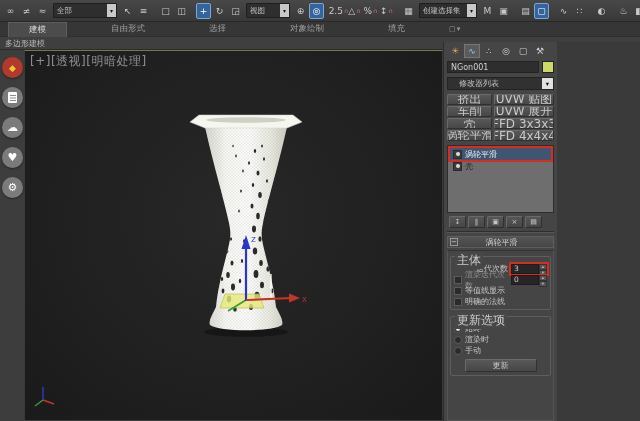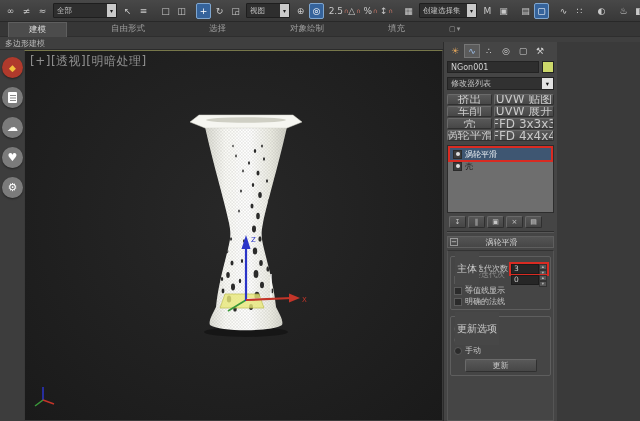--- a/index.html
+++ b/index.html
@@ -38,39 +38,39 @@
 
 .cp{position:absolute;left:443px;top:42px;width:114px;height:379px;background:#454545;border-left:1px solid #2c2c2c;display:flex;flex-direction:column;padding:0 3px}
 .rgap{position:absolute;left:557px;top:42px;width:83px;height:379px;background:#3a3a3a}
 .cp-tabs{display:flex;height:15px;align-items:center;gap:1px;margin:1px 0}
 .cp-tab{width:16px;height:14px;display:flex;align-items:center;justify-content:center;font-size:9px;color:#cfcfcf}
 .cp-tab.active{background:#5b5b5b;border:1px solid #767676;color:#9fc2ee}
 .c-create{color:#d9a05a}
 .nrow{display:flex;align-items:center;gap:3px;height:14px;margin:1px 0}
 .nfield{flex:1;height:12px;background:#2e2e2e;border:1px solid #232323;color:#d2d2d2;font-size:8px;display:flex;align-items:center;padding-left:3px}
 .swatch{width:12px;height:12px;background:var(--swatch);border:1px solid #222}
-.mlist{height:13px;background:#313131;border:1px solid #232323;color:#c6c6c6;font-size:8px;display:flex;align-items:center;padding-left:3px;margin:2px 0}
+.mlist{height:13px;background:#313131;border:1px solid #232323;color:#c6c6c6;font-size:8px;display:flex;align-items:center;padding-left:11px;margin:2px 0}
 .mlist .arr{margin-left:auto;width:11px;height:11px;background:#e2e2e2;color:#111;display:flex;align-items:center;justify-content:center;font-size:6.5px}
 .mgrid{display:grid;grid-template-columns:45px 1fr;gap:1px 2px;margin:2px 0}
 .mbtn{height:11px;background:linear-gradient(#585858,#474747);border:1px solid;border-color:#6a6a6a #303030 #303030 #6a6a6a;border-radius:2px;color:#c8c8c8;font-size:12px;display:flex;align-items:center;justify-content:center;white-space:nowrap;overflow:hidden}
 .stack{height:68px;background:#6e6e6e;border:1px solid #2d2d2d;margin:2px 0;padding-top:2px;font-size:8px}
 .srow{height:12px;display:flex;align-items:center;gap:3px;padding:0 3px;color:#1d1d1d;margin:0 2px}
 .srow.sel{background:#3e5672;color:#eef2f6}
 .bulb{width:9px;height:9px;background:#3c3c3c;border:1px solid #2a2a2a;display:flex;align-items:center;justify-content:center;flex:0 0 auto}
 .bulb::before{content:"";width:4px;height:4px;border-radius:50%;background:#dedede}
 .pic{width:9px;height:9px;background:#141414;border:1px solid #5a5a5a;flex:0 0 auto}
 .stb{display:flex;gap:2px;height:12px;margin:1px 0 2px;padding:0 2px}
 .stb .b{width:17px;height:12px;background:linear-gradient(#565656,#464646);border:1px solid;border-color:#696969 #2f2f2f #2f2f2f #696969;color:#c6c6c6;font-size:7px;display:flex;align-items:center;justify-content:center;border-radius:2px}
 .hr{border-top:1px solid #2e2e2e;border-bottom:1px solid #575757;margin:1px 0}
 .rhead{height:12px;background:linear-gradient(#545454,#464646);border:1px solid #5e5e5e;display:flex;align-items:center;font-size:8px;color:#d2d2d2;margin:2px 0;flex:0 0 auto}
 .rhead .mn{width:8px;height:8px;border:1px solid #999;color:#ddd;font-size:7px;line-height:6px;text-align:center;margin:0 2px;flex:0 0 auto}
 .rhead .t{flex:1;text-align:center;margin-right:10px}
 .params{flex:1;border:1px solid #555;border-top-color:#333;padding:5px 2px 2px;display:flex;flex-direction:column;overflow:hidden}
 .grp{border:1px solid #5e5e5e;border-radius:2px;margin-bottom:6px;padding:6px 2px 2px;position:relative}
-.grp>.gl{position:absolute;top:-5px;left:4px;background:#474747;padding:12px 2px;font-size:10px;color:#ccc;line-height:9px}
+.grp>.gl{position:absolute;top:-5px;left:4px;background:#474747;padding:4px 2px;font-size:12px;color:#ccc;line-height:9px}
 .prow{height:11px;display:flex;align-items:center;font-size:8px;color:#c7c7c7;gap:3px;padding:0 1px}
 .prow.right{justify-content:flex-end}
 .prow.dim{color:#8f8f8f}
 .spinw{display:flex;height:10px;width:36px;flex:0 0 auto}
 .spinw .v{flex:1;background:#262626;border:1px solid #1c1c1c;color:#cacaca;font-size:7.5px;display:flex;align-items:center;padding-left:2px}
 .spinw .ud{width:8px;display:flex;flex-direction:column}
 .spinw .ud span{flex:1;background:#555;border:1px solid #333;color:#bbb;font-size:4.5px;line-height:4px;display:flex;align-items:center;justify-content:center}
 .ann{outline:2px solid var(--ann);outline-offset:0}
 .cb{width:8px;height:8px;background:#2b2b2b;border:1px solid #5a5a5a;flex:0 0 auto;display:flex;align-items:center;justify-content:center;color:#eee;font-size:7px;line-height:7px}
 .rb{width:8px;height:8px;border-radius:50%;background:#2b2b2b;border:1px solid #5a5a5a;flex:0 0 auto;display:flex;align-items:center;justify-content:center}

